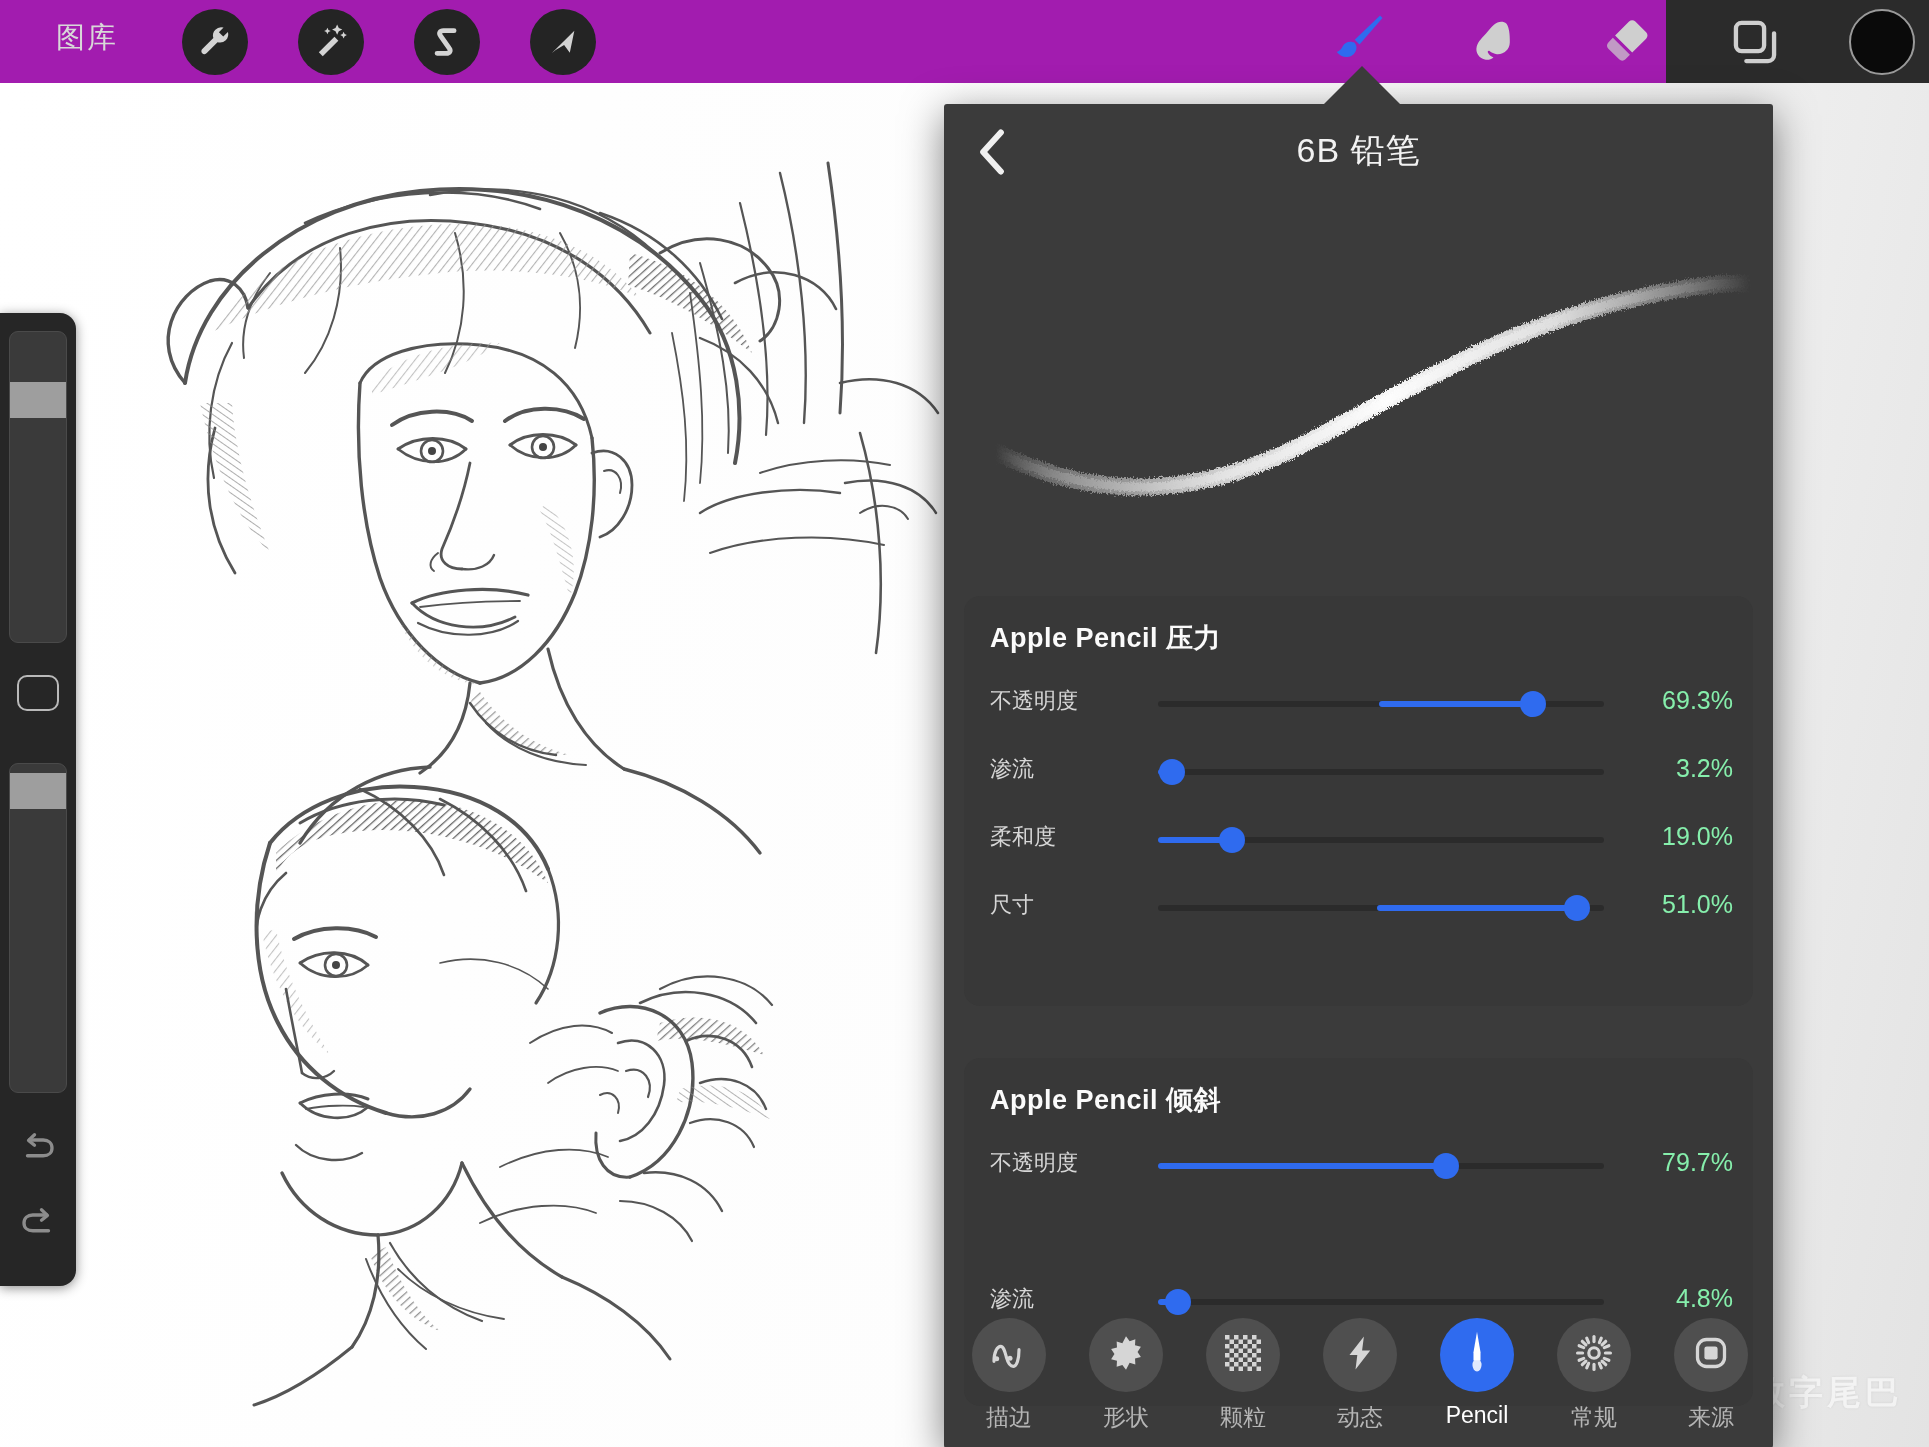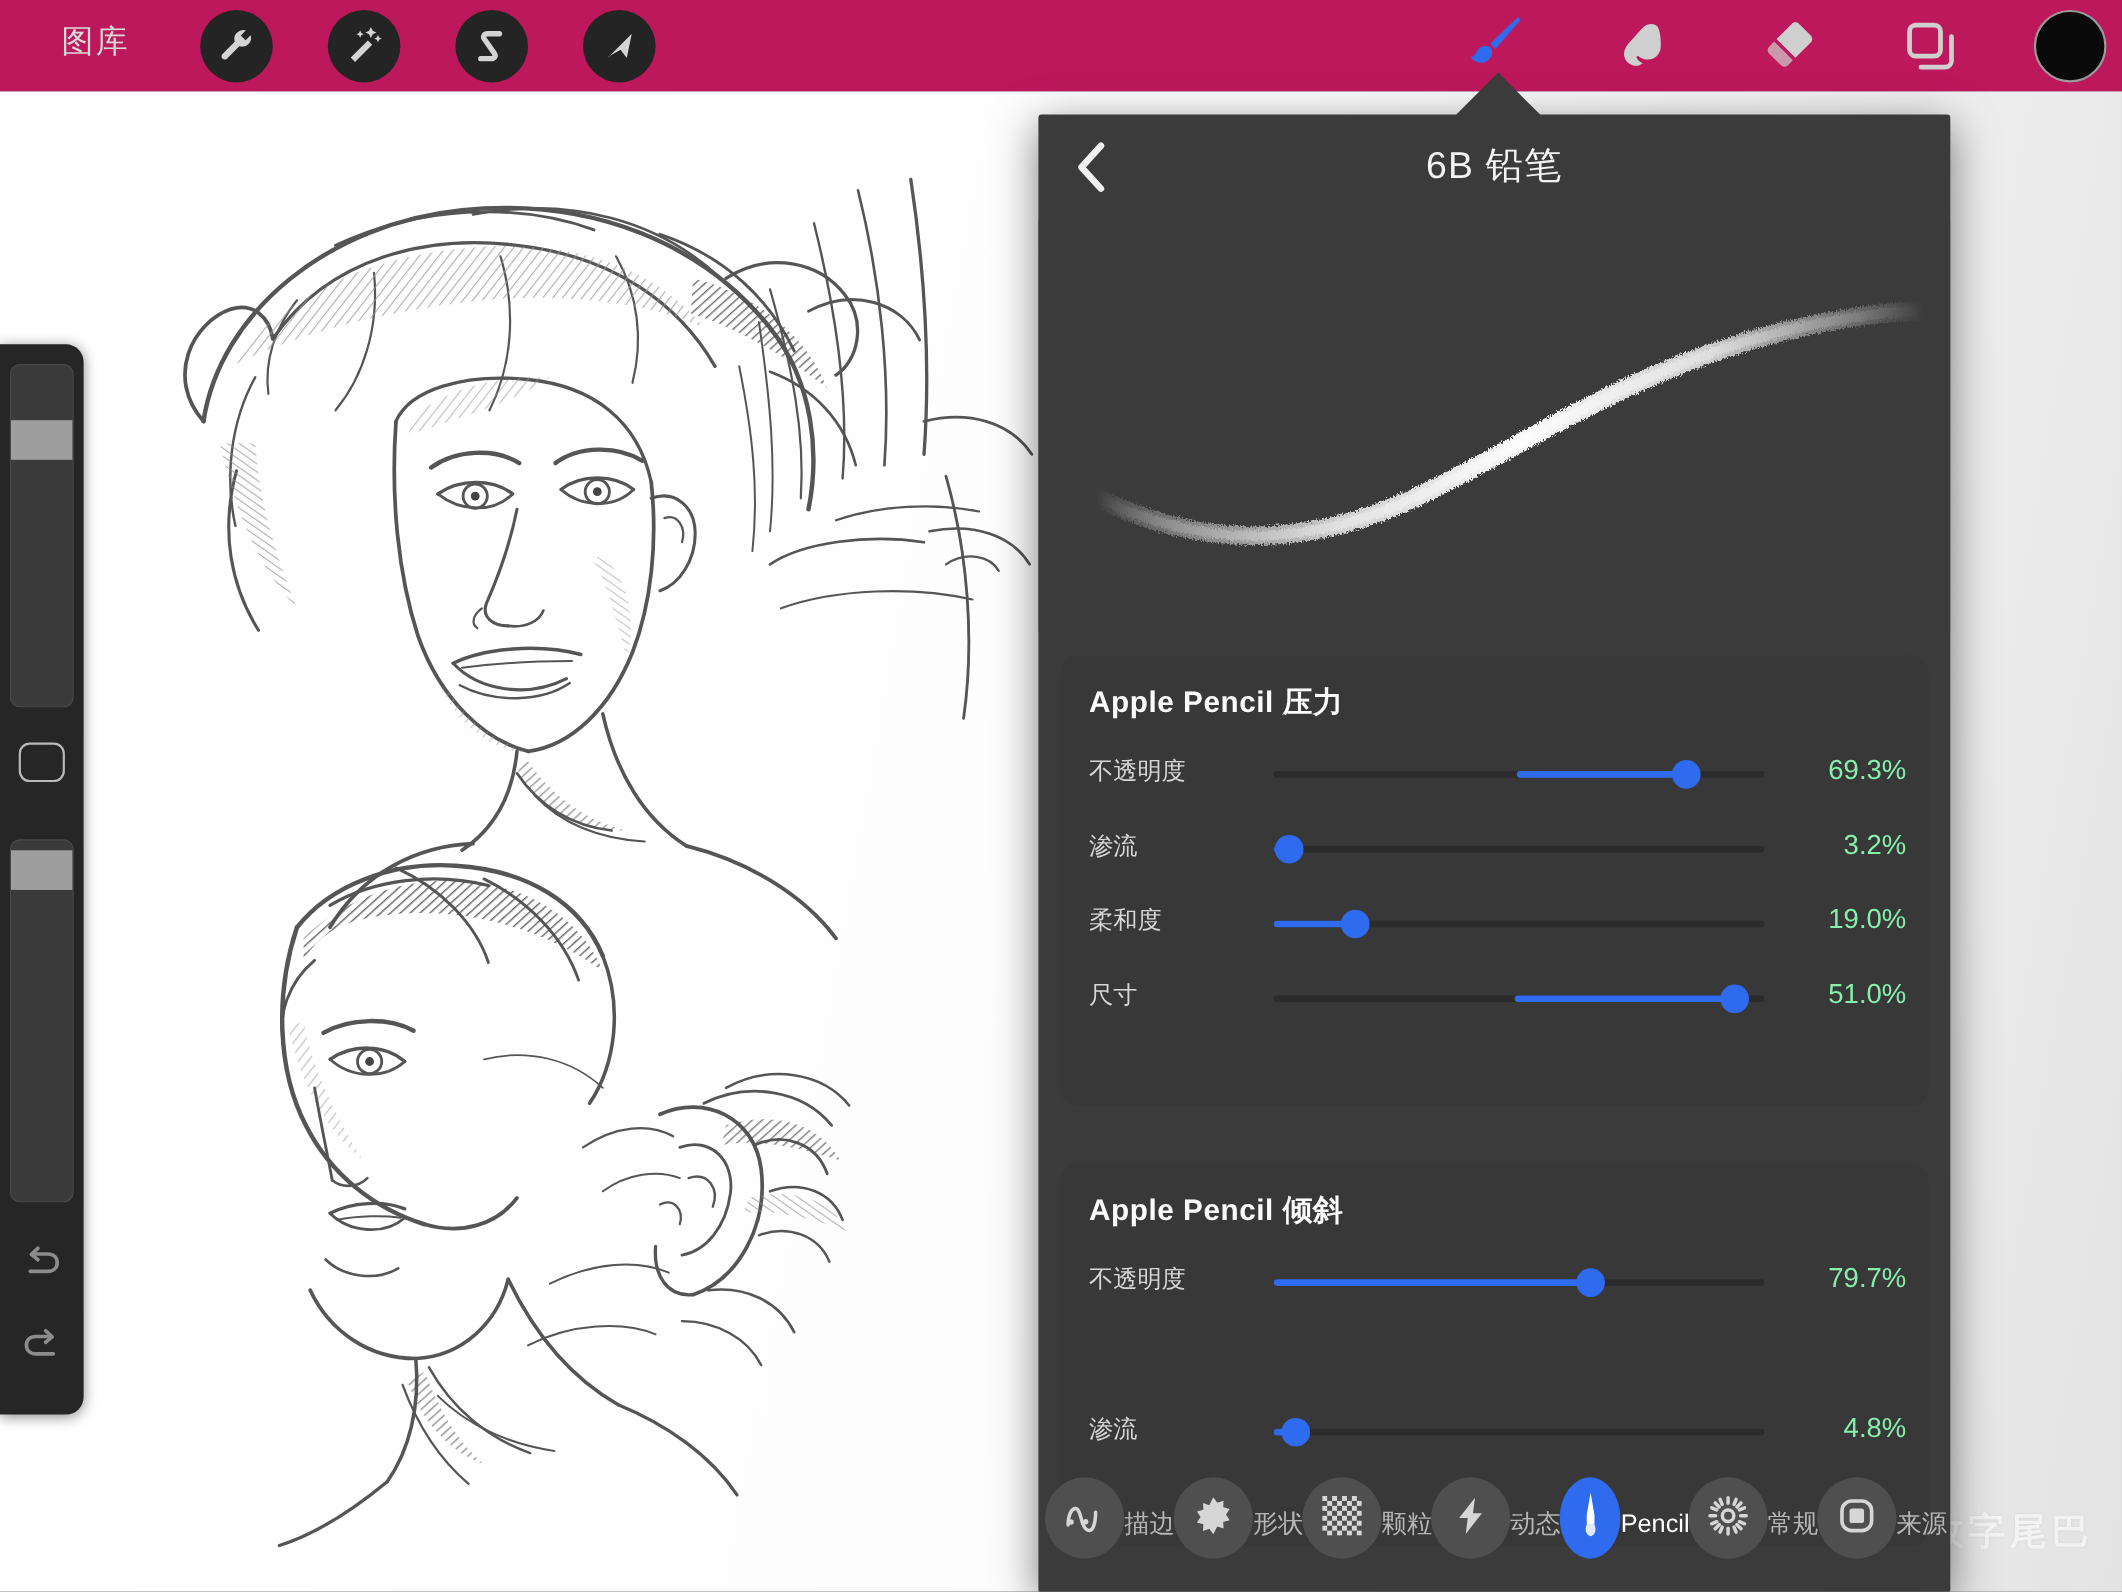--- a/index.html
+++ b/index.html
@@ -15,22 +15,22 @@
     background:#f2f2f2;overflow:hidden;
   }
   #canvas-paper{
     position:absolute;left:0;top:0;width:1929px;height:1364px;
     background:linear-gradient(100deg,#ffffff 0%,#fdfdfd 55%,#ececec 86%,#e3e3e3 100%);
   }
   #sketch-svg{position:absolute;left:0;top:0;width:1929px;height:1364px;}
 
   
   #topbar{
-    position:absolute;left:0;top:0;width:1929px;height:83px;
-    background:#be185d;z-index:40;
+    position:absolute;left:0;top:0;width:1666px;height:83px;
+    background:#a21caf;z-index:40;
   }
   #topbar .gallery{
     position:absolute;left:56px;top:18px;
     font-size:29px;color:#d8d8d8;letter-spacing:2px;
   }
   .tb-btn{
     position:absolute;top:9px;width:66px;height:66px;border-radius:50%;
     background:#242424;display:flex;align-items:center;justify-content:center;
   }
   .tb-plain{
@@ -124,21 +124,21 @@
     position:absolute;top:-10px;width:26px;height:26px;border-radius:50%;
     background:#2f6bef;margin-left:-13px;
   }
 
   
   #tabbar{
     position:absolute;left:0;bottom:0;width:829px;height:140px;
   }
   .tab{
     position:absolute;top:10px;width:118px;height:124px;
-    display:flex;flex-direction:row;align-items:center;
+    display:flex;flex-direction:column;align-items:center;
   }
   .tab-icon{
     width:74px;height:74px;border-radius:50%;background:#4f4f4f;
     display:flex;align-items:center;justify-content:center;
   }
   .tab.active .tab-icon{background:#2f6bef;}
   .tab-label{
     margin-top:10px;font-size:23px;color:#b5b5b5;white-space:nowrap;
   }
   .tab.active .tab-label{color:#ffffff;}

